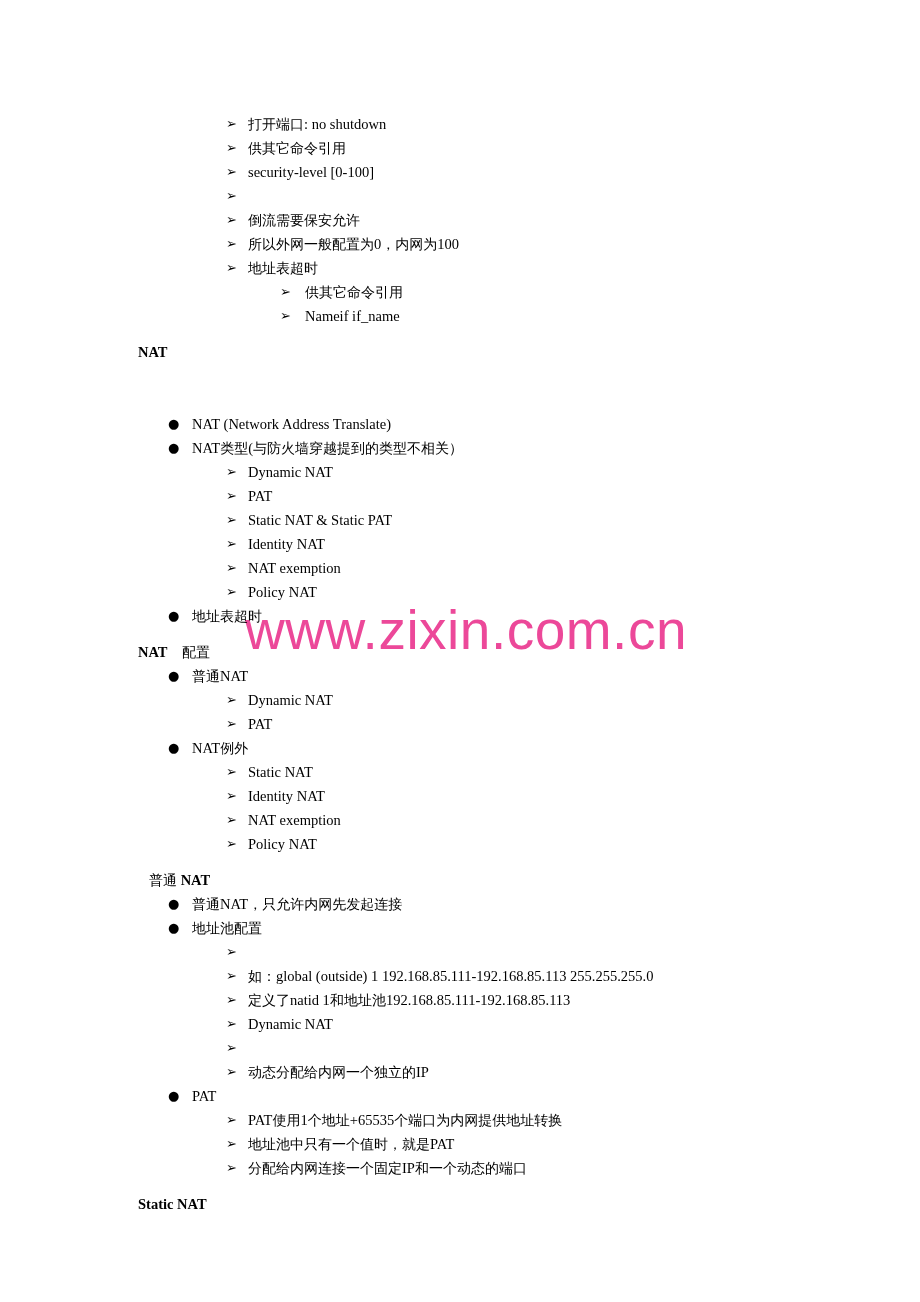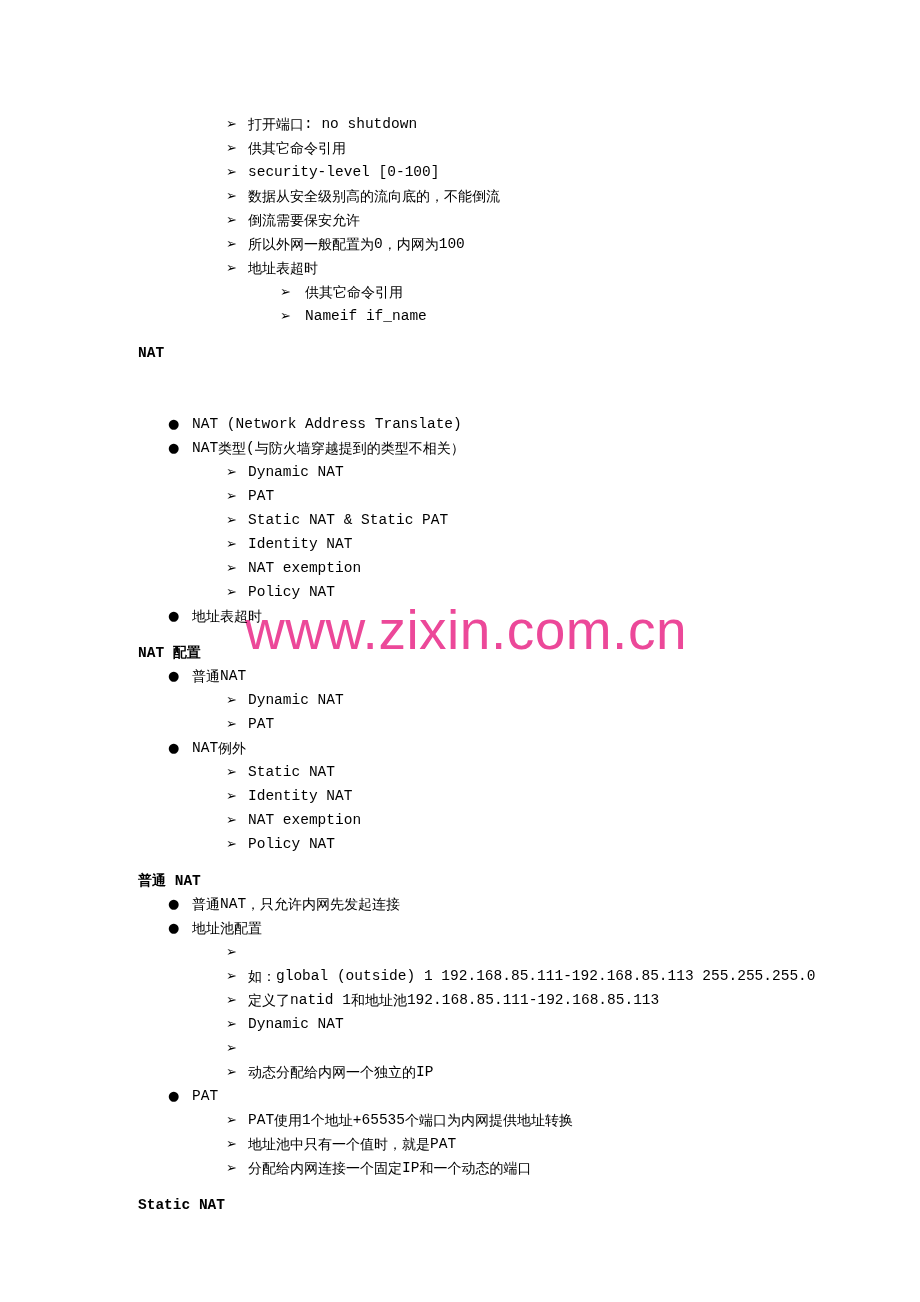--- a/index.html
+++ b/index.html
@@ -64,35 +64,35 @@
     display: inline-block;
     vertical-align: top;
   }
 
   
   .cjk {
     font-family: "DejaVu Serif", "Liberation Serif", serif;
     font-size: 14px;
   }
   .lat {
-    font-family: Liberation Mono, monospace;
+    font-family: Liberation Serif, serif;
     font-size: 14.5px;
   }
 
   
   .heading {
     position: relative;
     height: 24px;
     line-height: 24px;
     padding-left: 138px;
     font-weight: bold;
     font-size: 14.5px;
     white-space: nowrap;
   }
-  .heading .cjk { font-weight: bold; }
+  .heading .cjk { font-weight: normal; margin-left: 11px; }
   .heading .lat { font-weight: bold; }
 
   
   .marker {
     position: absolute;
     top: 0;
     line-height: 24px;
     font-family: "DejaVu Sans", sans-serif;
   }
 
@@ -118,21 +118,21 @@
 <div class="page">
 
   <div class="watermark">www.zixin.com.cn</div>
 
   <div class="content">
     <div class="top-pad"></div>
     <div id="blocks-root">
         <div class="line lvl2"><span class="marker">➢</span><span class="txt cjk">打开端口</span><span class="txt lat">: no shutdown</span></div>
         <div class="line lvl2"><span class="marker">➢</span><span class="txt cjk">供其它命令引用</span></div>
         <div class="line lvl2"><span class="marker">➢</span><span class="txt lat">security-level [0-100]</span></div>
-        <div class="line lvl2"><span class="marker">➢</span><span class="txt cjk">数据从安全级别高的流向底的，不能倒流</span></div>
+        <div class="line lvl2"><span class="marker">➢</span></div>
         <div class="line lvl2"><span class="marker">➢</span><span class="txt cjk">倒流需要保安允许</span></div>
         <div class="line lvl2"><span class="marker">➢</span><span class="txt cjk">所以外网一般配置为</span><span class="txt lat"> 0</span><span class="txt cjk">，内网为</span><span class="txt lat"> 100</span></div>
         <div class="line lvl2"><span class="marker">➢</span><span class="txt cjk">地址表超时</span></div>
         <div class="line lvl3"><span class="marker">➢</span><span class="txt cjk">供其它命令引用</span></div>
         <div class="line lvl3"><span class="marker">➢</span><span class="txt lat">Nameif if_name</span></div>
         <div class="spacer12"></div>
         <div class="heading"><span class="txt lat">NAT</span></div>
         <div class="spacer48"></div>
         <div class="line lvl1"><span class="marker">●</span><span class="txt lat">NAT (Network Address Translate)</span></div>
         <div class="line lvl1"><span class="marker">●</span><span class="txt lat">NAT </span><span class="txt cjk">类型</span><span class="txt lat">(</span><span class="txt cjk">与防火墙穿越提到的类型不相关）</span></div>

